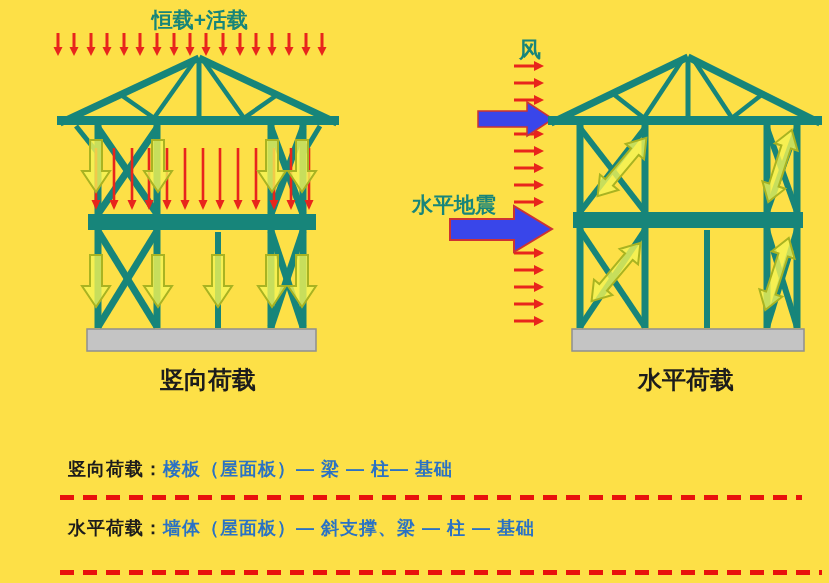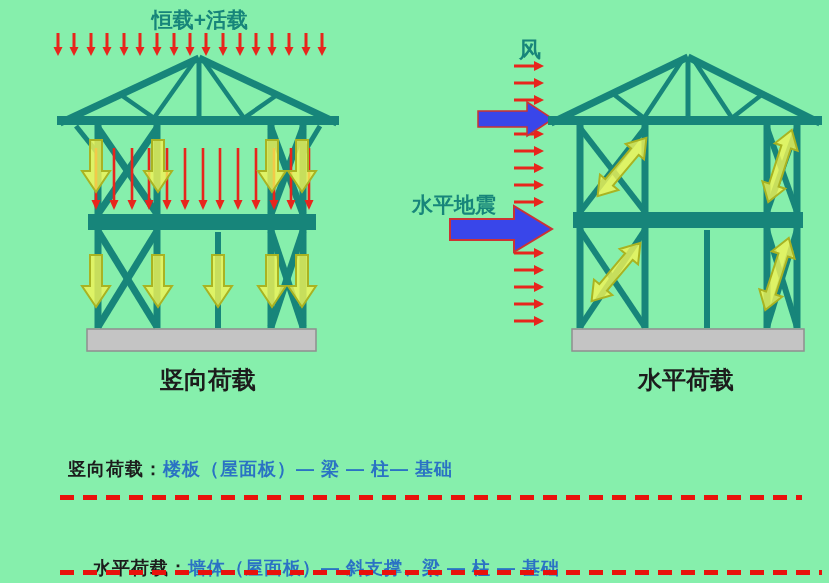--- a/index.html
+++ b/index.html
@@ -1,17 +1,17 @@
 <!DOCTYPE html>
 <html><head>
 <meta charset="utf-8">
 <style>
   html,body{margin:0;padding:0;background:#ffffff;}
   #stage{
-    position:relative;width:829px;height:583px;background:#86efac;overflow:hidden;
+    position:relative;width:829px;height:583px;background:#fde047;overflow:hidden;
     font-family:"Liberation Sans","DejaVu Sans",sans-serif;
   }
   #diagram-svg{position:absolute;left:0;top:0;}
   svg text{font-family:"Liberation Sans","DejaVu Sans",sans-serif;font-weight:bold;}
   .teal-label{fill:#17857a;}
   .caption{fill:#1c1c1c;}
   .load-line{
     position:absolute;left:68px;white-space:nowrap;
     font-weight:bold;font-size:18px;color:#1c1c1c;letter-spacing:1px;
   }
@@ -207,18 +207,18 @@
     <rect x="572" y="329" width="232" height="22" fill="#c4c4c4" stroke="#8f8f8f" stroke-width="1.5"></rect>
 
     <text x="686" y="388" text-anchor="middle" font-size="24" class="caption">水平荷载</text>
   </svg>
 
   <div class="load-line" style="top:457px;">
     <span>竖向荷载：</span><span class="blue">楼板（屋面板）— 梁 — 柱— 基础</span>
   </div>
   <div class="dash-line" style="left:60px;top:495px;width:742px;"></div>
 
-  <div class="load-line" style="top:556px;margin-left:25px;">
+  <div class="load-line" style="top:516px;">
     <span>水平荷载：</span><span class="blue">墙体（屋面板）— 斜支撑、梁 — 柱 — 基础</span>
   </div>
   <div class="dash-line" style="left:60px;top:570px;width:762px;"></div>
 
 </div>
 
 </body></html>

